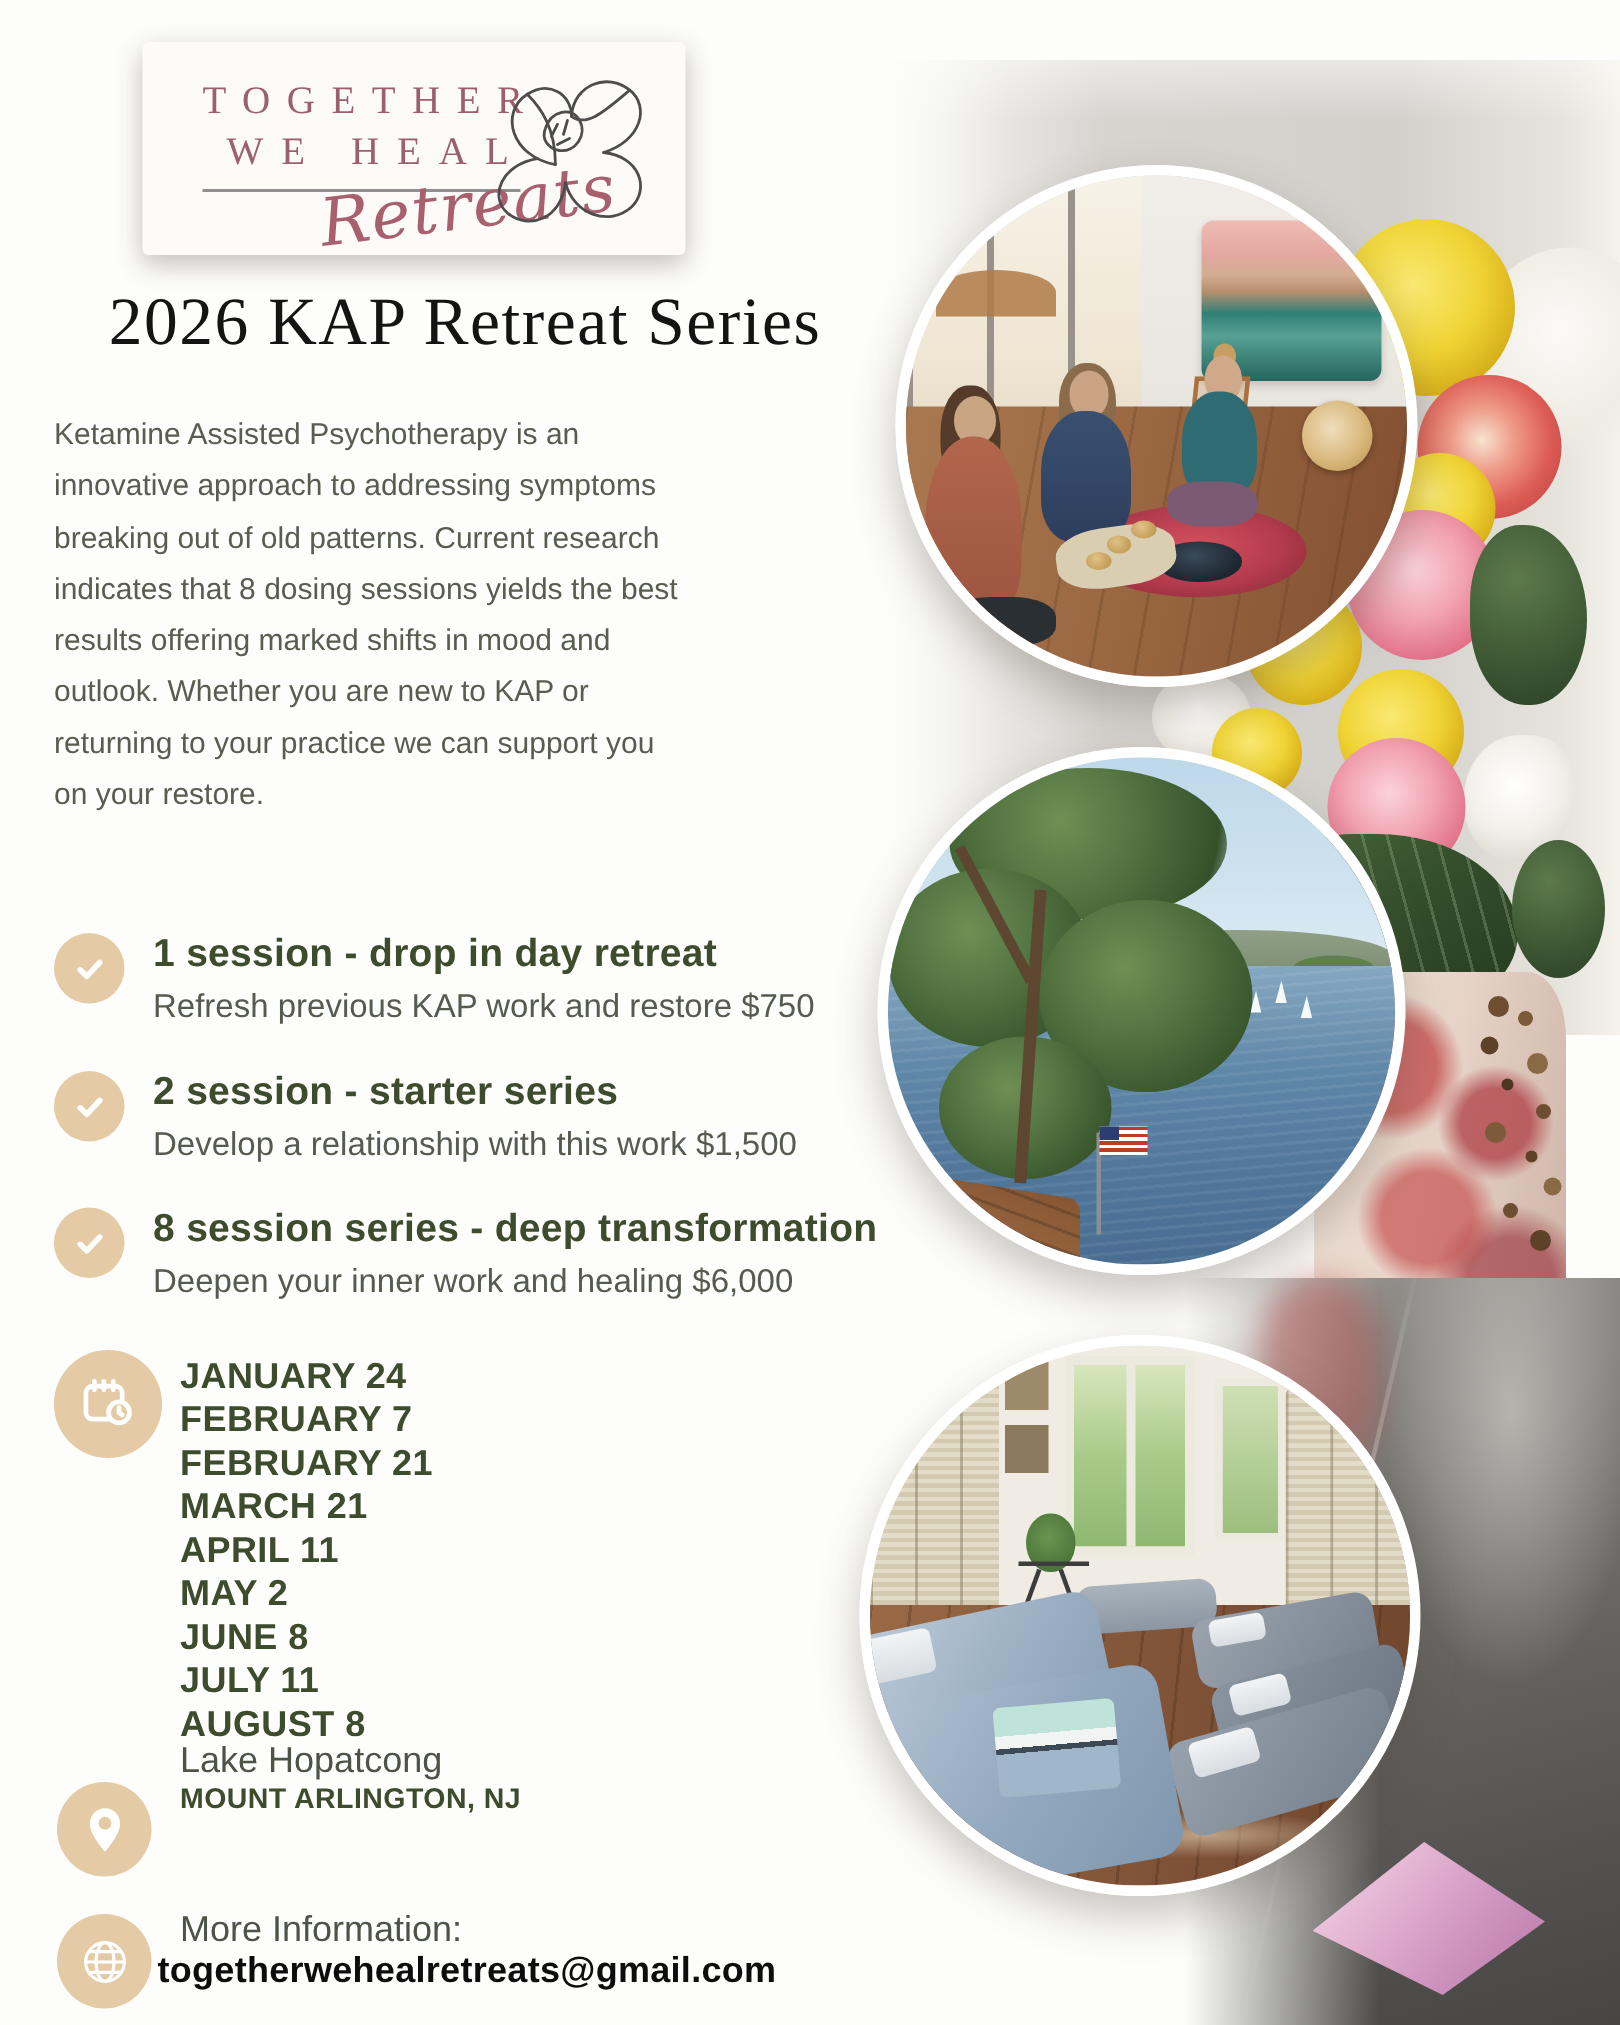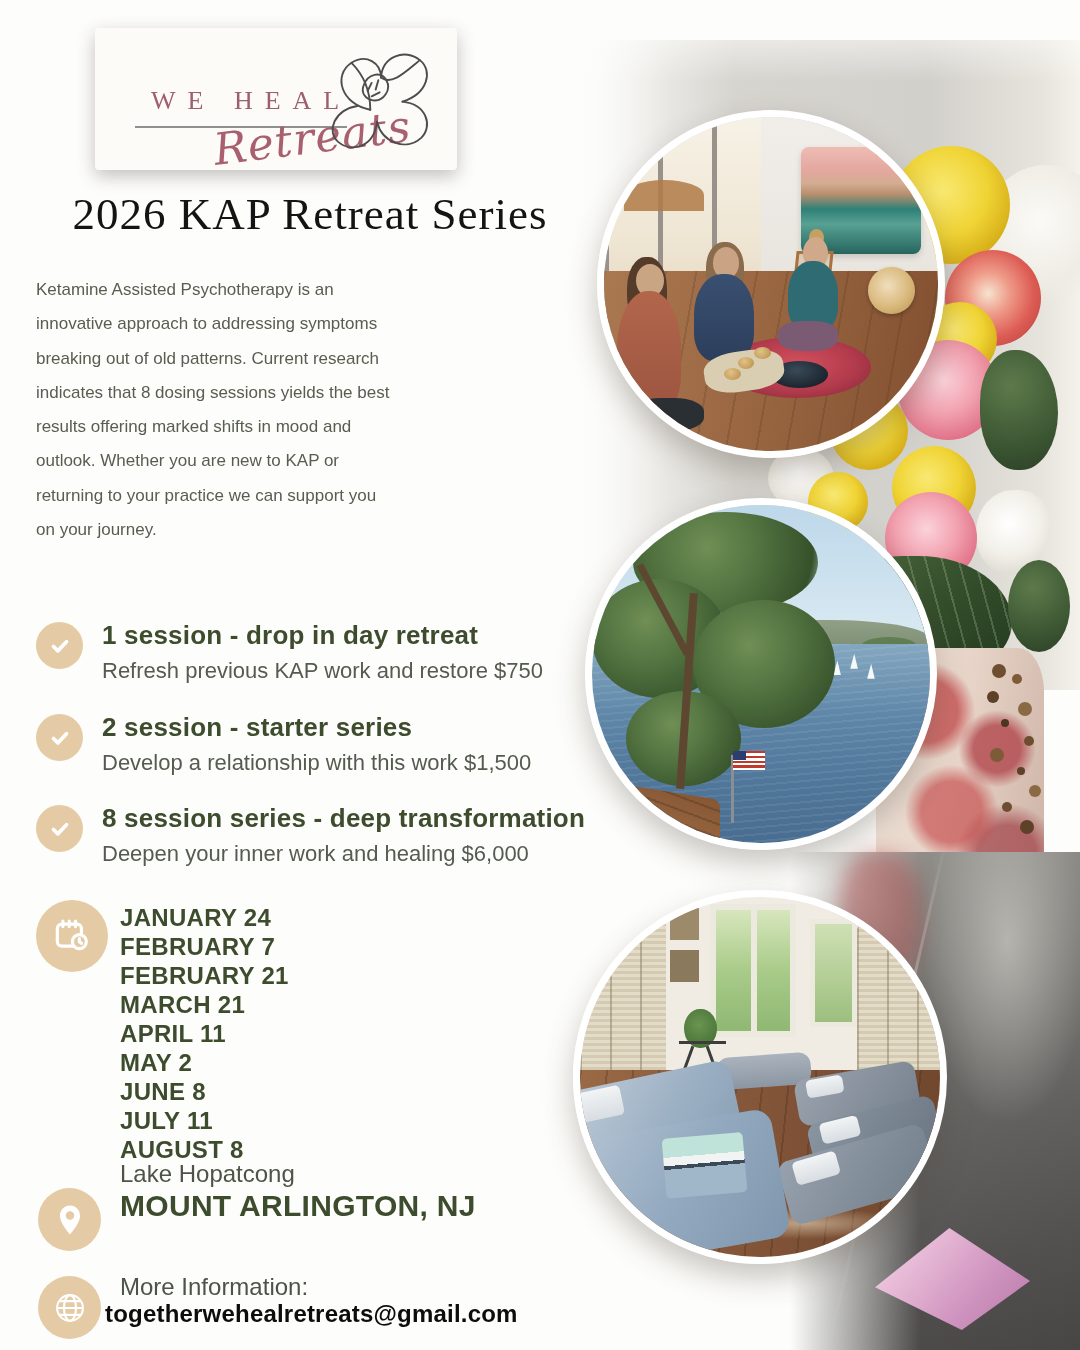--- a/index.html
+++ b/index.html
@@ -175,35 +175,35 @@
   .logo-l1{left:40px;top:24px;letter-spacing:11px;}
   .logo-l2{left:56px;top:58px;letter-spacing:12px;}
   .logo-underline{position:absolute;left:40px;top:98px;width:212px;height:2px;background:#8f8f8f;}
   .logo-script{position:absolute;left:118px;top:84px;font-family:"DejaVu Serif","Liberation Serif",serif;
     font-style:italic;font-size:44px;color:#a8606f;transform:rotate(-7deg);letter-spacing:1px;}
   .logo-flower{position:absolute;right:-6px;top:4px;width:164px;height:134px;}
   .title{position:absolute;left:30px;top:188px;width:560px;text-align:center;
     font-family:"Liberation Serif","DejaVu Serif",serif;font-size:45px;font-weight:500;
     color:var(--ink);letter-spacing:1px;}
   .intro{position:absolute;left:36px;top:273px;width:600px;}
-  .intro div{font-size:17px;line-height:34.3px;color:#585d50;white-space:nowrap;}
+  .intro div{font-size:20px;line-height:34.3px;color:#585d50;white-space:nowrap;}
   .pkg{position:absolute;left:36px;width:640px;}
   .pkg1{top:620px;}.pkg2{top:712px;}.pkg3{top:803px;}
   .check{position:absolute;left:0;top:2px;width:47px;height:47px;border-radius:50%;
     background:var(--tan);display:flex;align-items:center;justify-content:center;}
   .pkg-text{margin-left:66px;}
   .pkg-h{font-size:26px;font-weight:bold;color:var(--green);letter-spacing:.2px;}
   .pkg-d{font-size:22px;color:#565b50;margin-top:7px;}
   .icon-circle{position:absolute;border-radius:50%;background:var(--tan);
     display:flex;align-items:center;justify-content:center;}
   .cal-wrap{left:36px;top:900px;width:72px;height:72px;}
   .dates{position:absolute;left:120px;top:903px;}
   .dates div{font-size:24px;font-weight:bold;color:var(--green);line-height:29px;letter-spacing:.3px;}
   .pin-wrap{left:38px;top:1188px;width:63px;height:63px;}
-  .loc-name{position:absolute;left:120px;top:1189px;font-size:30px;font-weight:bold;color:var(--green);letter-spacing:.3px;}
+  .loc-name{position:absolute;left:120px;top:1189px;font-size:19px;font-weight:bold;color:var(--green);letter-spacing:.3px;}
   .loc-area{position:absolute;left:120px;top:1160px;font-size:24px;color:#4e5347;}
   .globe-wrap{left:38px;top:1276px;width:63px;height:63px;}
   .info-label{position:absolute;left:120px;top:1273px;font-size:24px;color:#4e5347;}
   .email{position:absolute;left:105px;top:1300px;font-size:24px;font-weight:bold;color:var(--email);letter-spacing:.2px;}
 </style>
 </head>
 <body>
 
 <div class="canvas">
 
@@ -313,20 +313,21 @@
       <div class="s3-mat s3-matL1">
         <div class="s3-pillow s3-pw1"></div>
       </div>
       <div class="s3-mat s3-matL2">
         <div class="s3-towel"></div>
       </div>
     </div>
   </div>
 
   <div class="logo-card">
+    <div class="logo-line logo-l1">TOGETHER</div>
     <div class="logo-line logo-l2">WE HEAL</div>
     <div class="logo-underline"></div>
     <div class="logo-script">Retreats</div>
     <svg class="logo-flower" viewBox="0 0 120 100">
       <g fill="none" stroke="#4d4d4d" stroke-width="1.4" stroke-linecap="round">
         <path d="M52 58 C30 54 24 32 38 23 C49 16 60 23 60 34"></path>
         <path d="M60 34 C61 18 78 12 89 21 C99 29 95 46 76 52"></path>
         <path d="M76 52 C94 54 99 70 90 79 C79 89 61 83 57 67"></path>
         <path d="M57 67 C55 85 39 91 28 82 C19 74 25 58 43 55"></path>
         <path d="M47 40 C50 31 60 29 64 36 C68 43 62 52 54 51 C48 50 45 45 47 40 Z"></path>
@@ -339,21 +340,21 @@
 
   <h1 class="title">2026 KAP Retreat Series</h1>
   <div class="intro">
     <div>Ketamine Assisted Psychotherapy is an</div>
     <div>innovative approach to addressing symptoms</div>
     <div>breaking out of old patterns. Current research</div>
     <div>indicates that 8 dosing sessions yields the best</div>
     <div>results offering marked shifts in mood and</div>
     <div>outlook. Whether you are new to KAP or</div>
     <div>returning to your practice we can support you</div>
-    <div>on your journey.</div>
+    <div>on your restore.</div>
   </div>
 
   <div class="pkg pkg1">
     <span class="check">
       <svg width="26" height="26" viewBox="0 0 24 24" fill="none" stroke="#fff" stroke-width="3.4" stroke-linecap="round" stroke-linejoin="round">
           <path d="M6 12.5l4 4 8-8.5"></path>
         </svg>
     </span>
     <div class="pkg-text">
       <div class="pkg-h">1 session - drop in day retreat</div>

